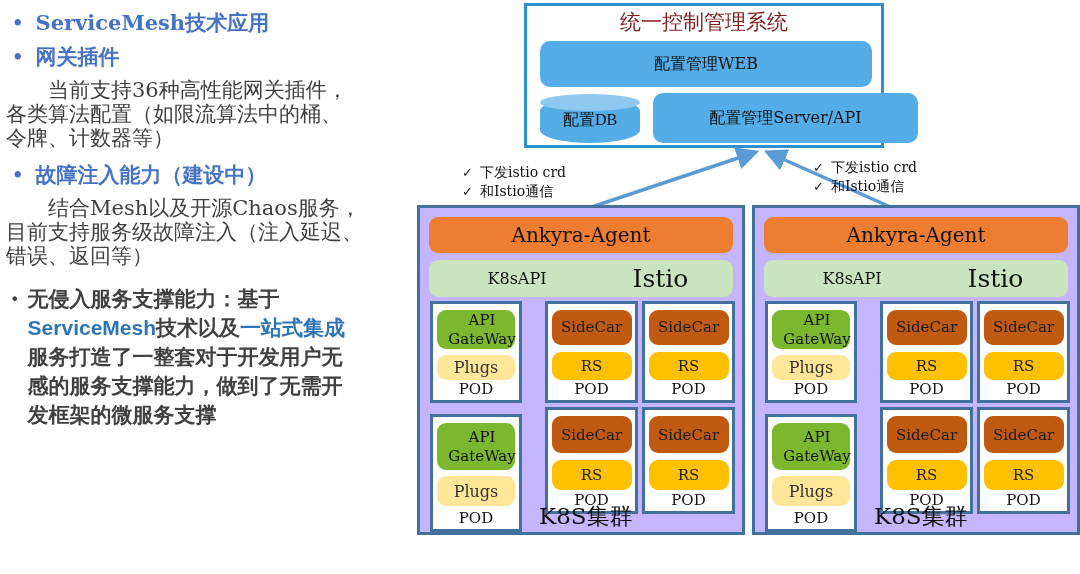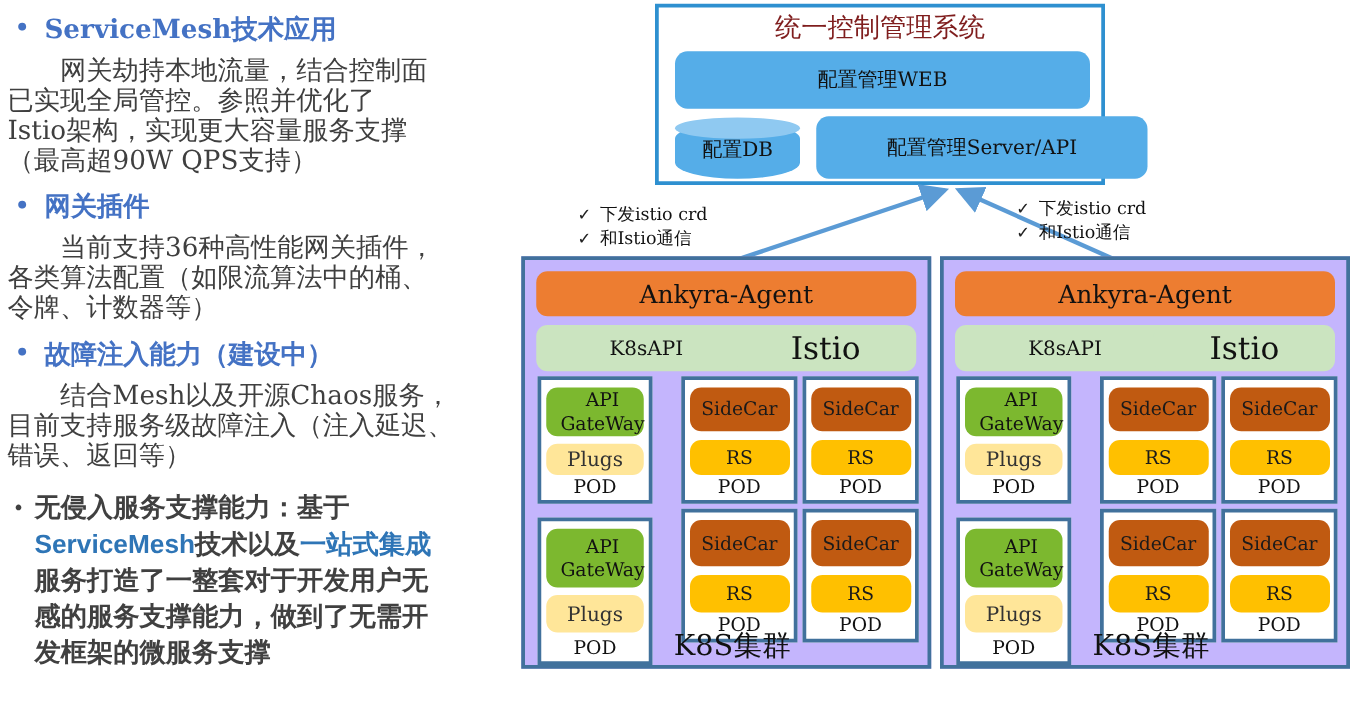--- a/index.html
+++ b/index.html
@@ -22,21 +22,21 @@
 
   
   .control-box { position:absolute; left:524px; top:3px; width:360px; height:145px;
                  border:3px solid #2E90D0; background:#fff; }
   .cb-title { position:absolute; left:0; top:2px; width:100%; text-align:center; font-size:21px; color:#7f1d1d; }
   .blue-box { position:absolute; background:#55ADE8; border-radius:10px; display:flex;
               align-items:center; justify-content:center; font-size:16px; color:#111; }
   .cb-web    { left:13px; top:35px; width:332px; height:46px; }
   .cb-server { left:126px; top:87px; width:265px; height:50px; }
   .cb-db { position:absolute; left:13px; top:92px; width:100px; height:45px;
-           background:#55ADE8; border-radius:50px / 13px; }
+           background:#55ADE8; border-radius:50px / 13px;font-family:Liberation Serif, serif; }
   .cb-db::before { content:""; position:absolute; left:0; top:-4px; width:100%; height:17px;
                    background:#8FC9F1; border-radius:50%; }
   .cb-db span { position:absolute; left:0; top:12px; width:100%; text-align:center; font-size:16px; color:#111; }
 
   
   .arrows { position:absolute; left:0; top:0; pointer-events:none; }
   .annot { position:absolute; font-size:14px; color:#111; line-height:19px; }
   .annot-line { display:flex; gap:7px; align-items:center; }
   .annot .check { font-size:13px; color:#222; }
 
@@ -74,24 +74,20 @@
 </head>
 <body>
 
 <div class="stage">
 
   <div class="left-panel">
     <div class="lp-h">
       <span class="dot">•</span>
       <span>ServiceMesh技术应用</span>
     </div>
-    <div class="lp-p">网关劫持本地流量，结合控制面
-已实现全局管控。参照并优化了
-Istio架构，实现更大容量服务支撑
-（最高超90W QPS支持）</div>
 
     <div class="lp-h">
       <span class="dot">•</span>
       <span>网关插件</span>
     </div>
     <div class="lp-p">当前支持36种高性能网关插件，
 各类算法配置（如限流算法中的桶、
 令牌、计数器等）</div>
 
     <div class="lp-h">

